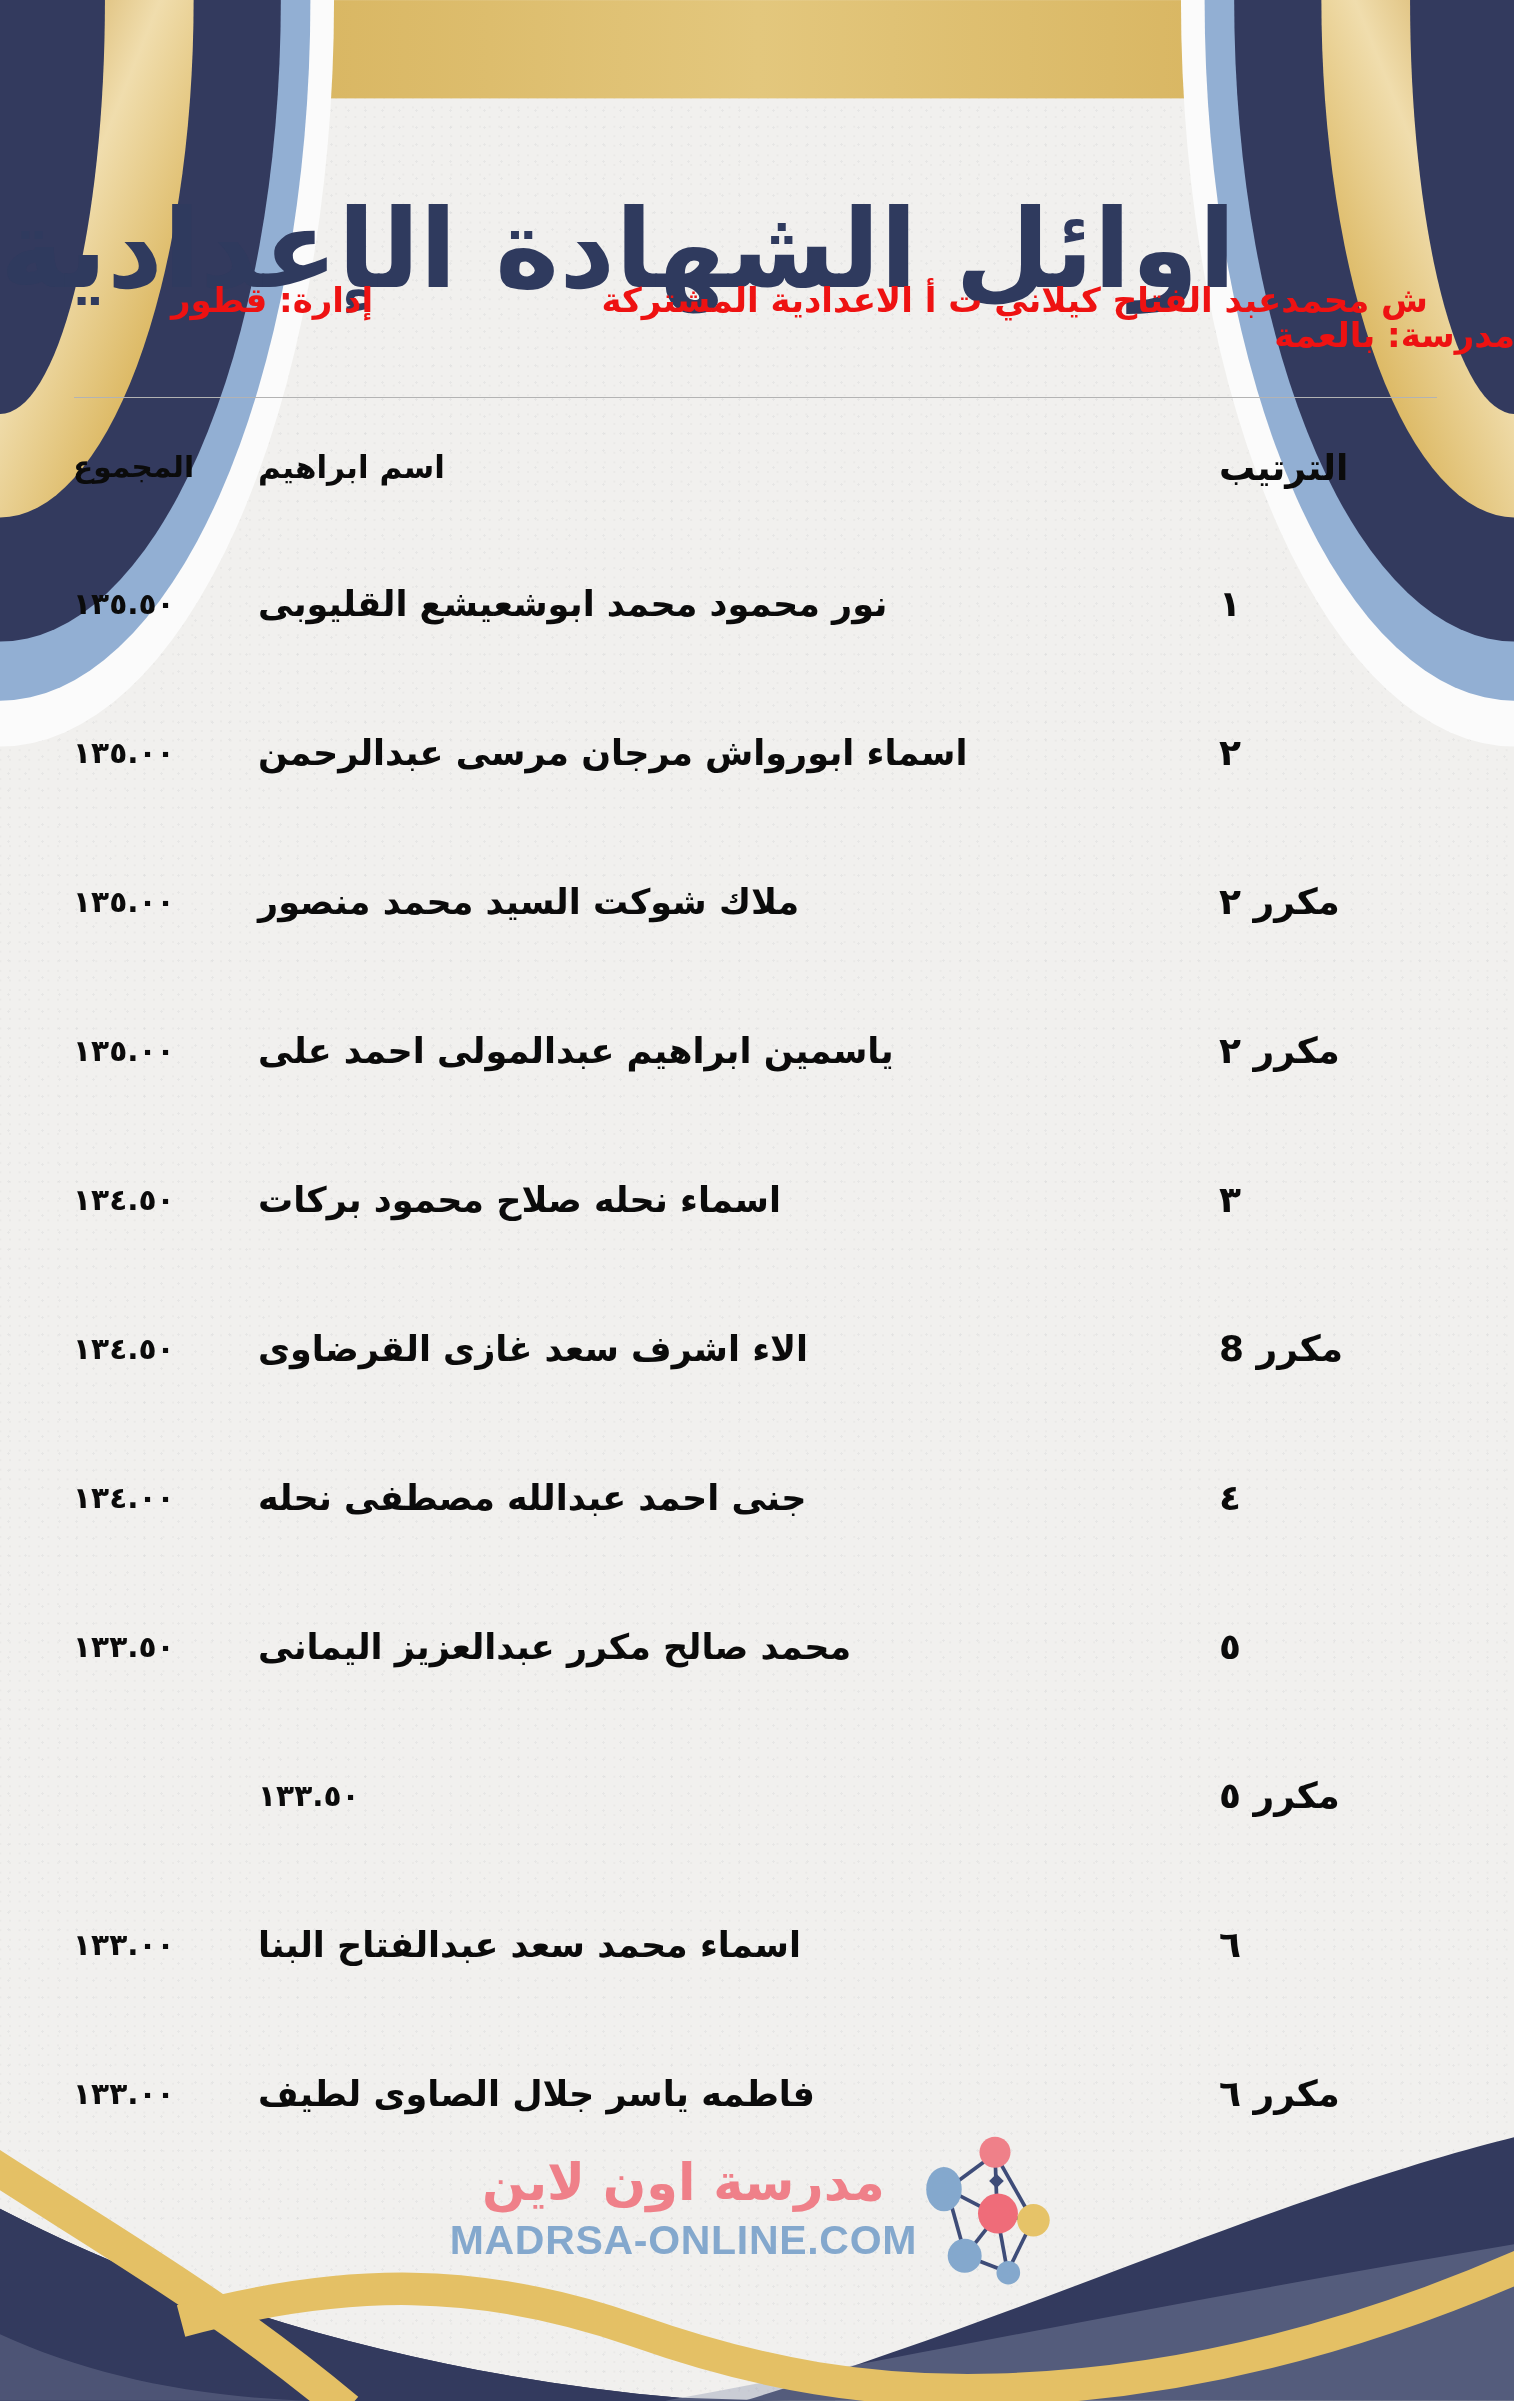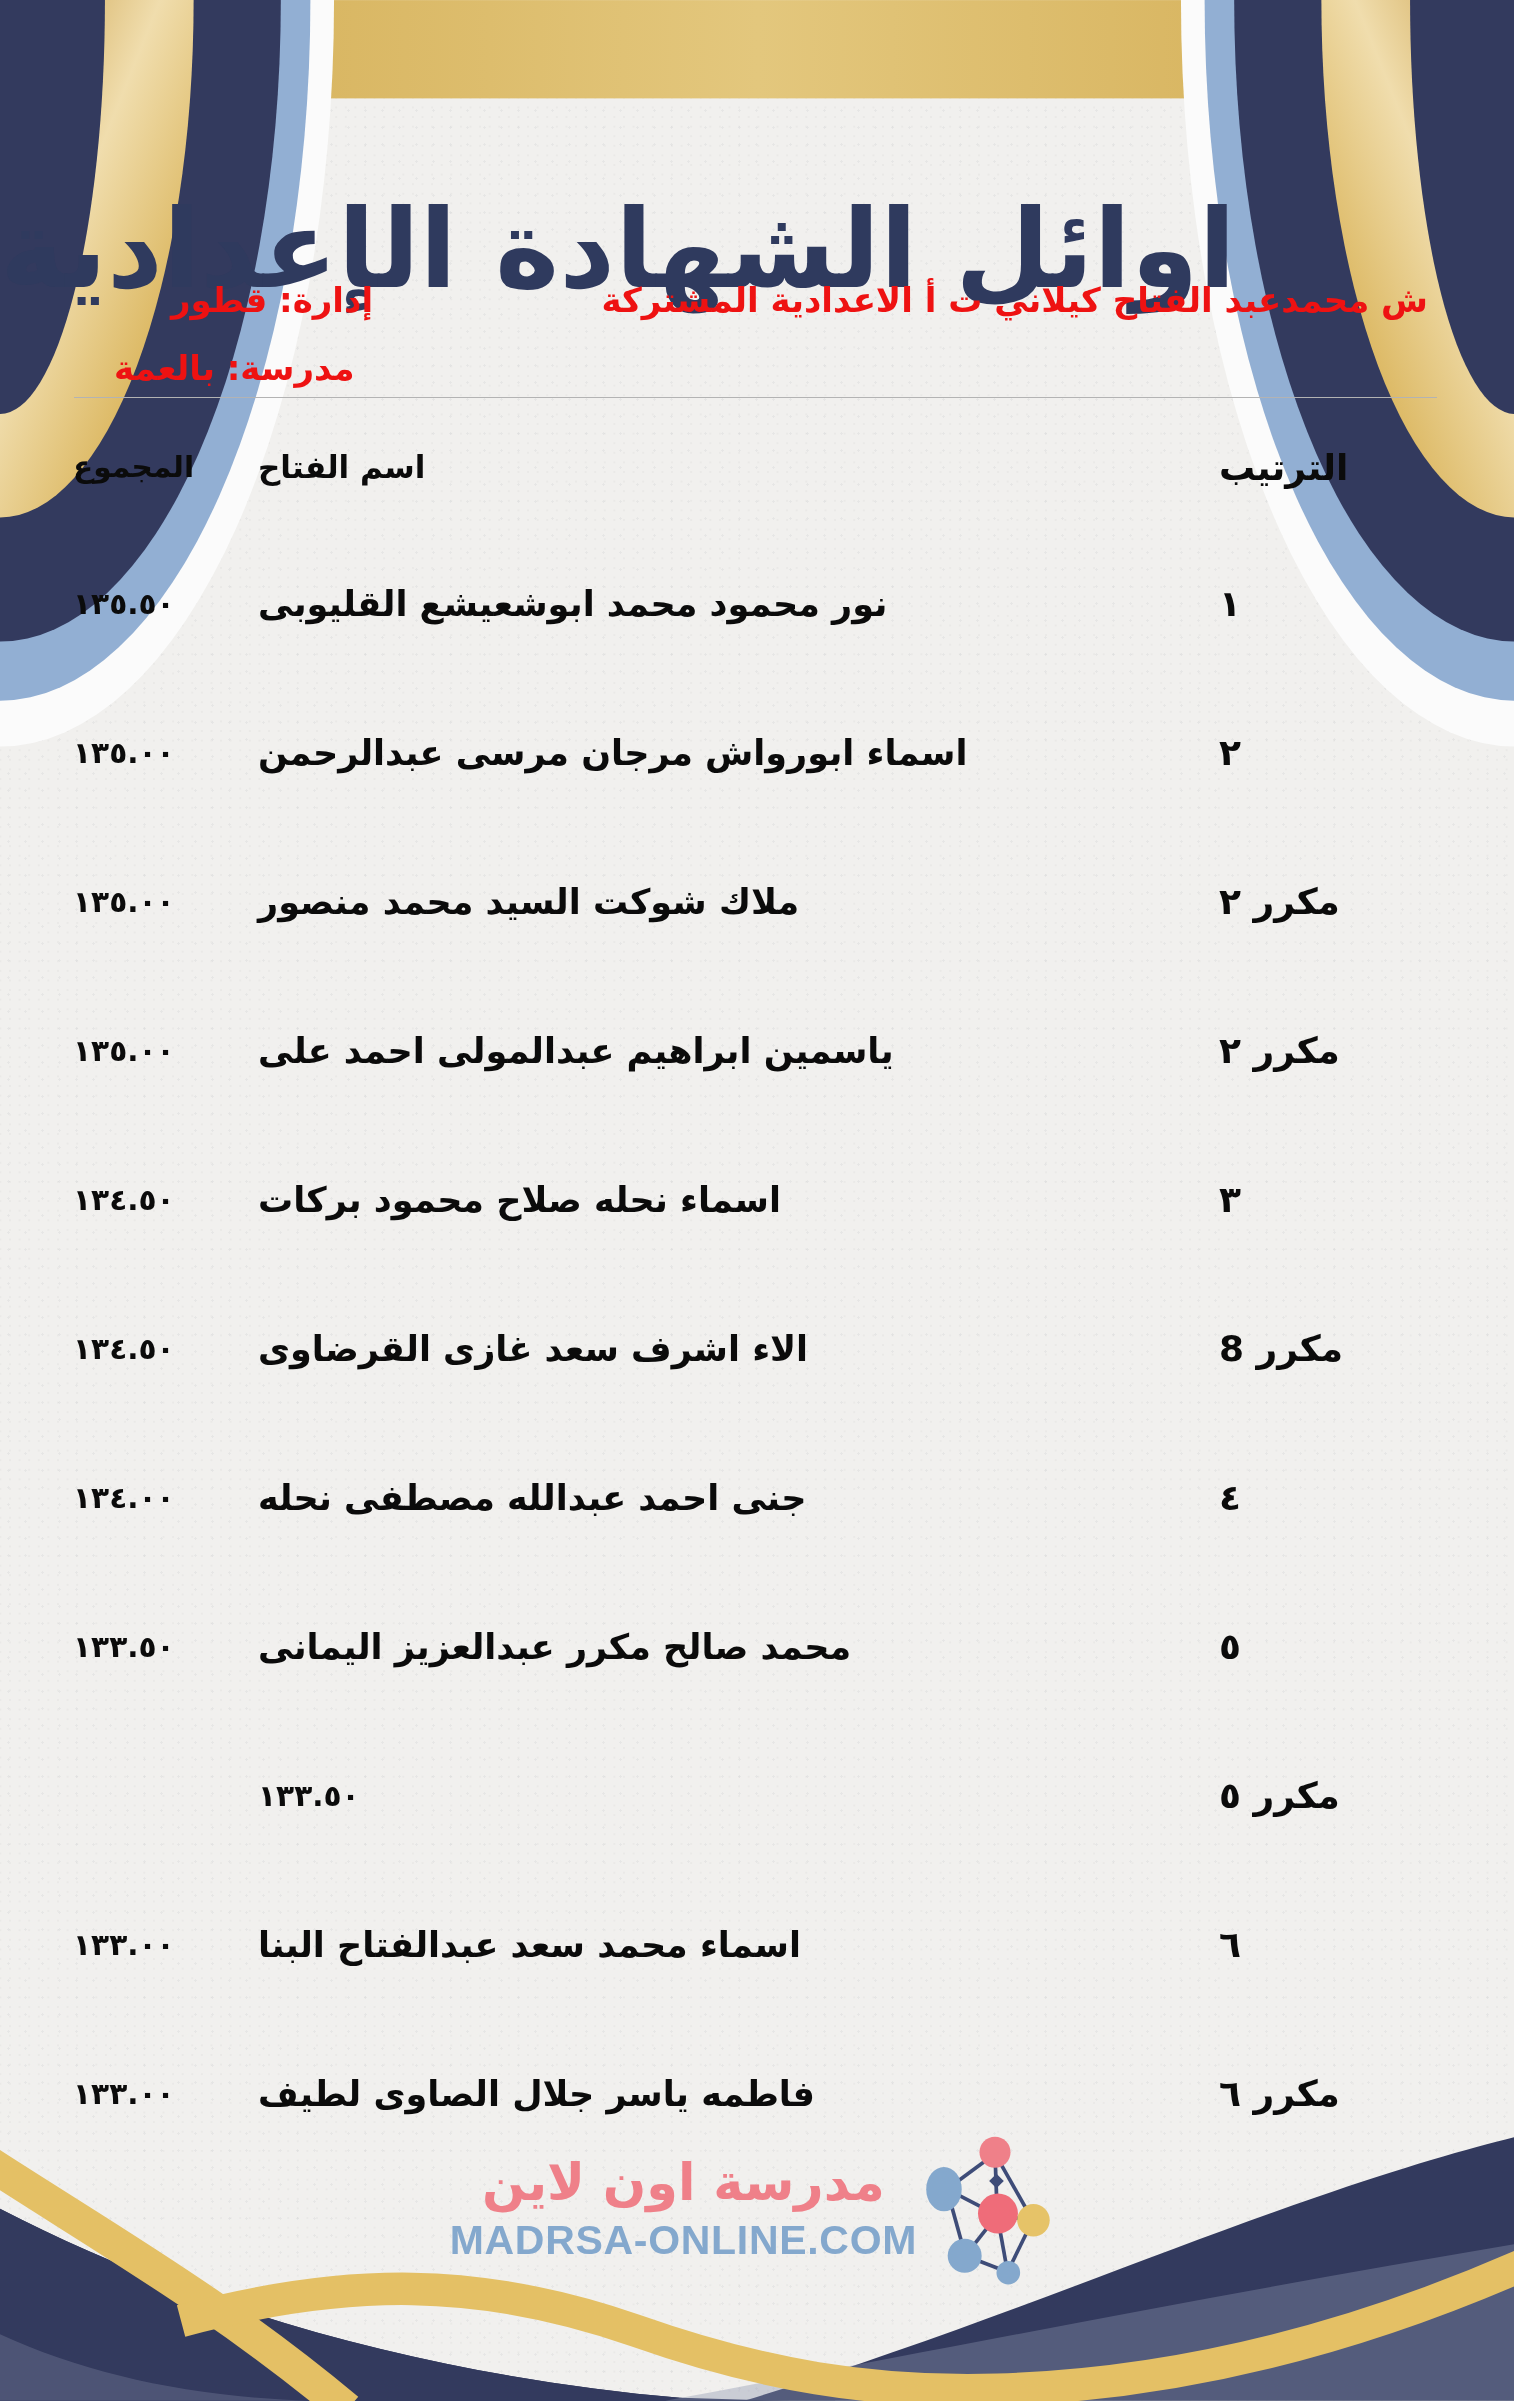--- a/index.html
+++ b/index.html
@@ -26,21 +26,21 @@
   }
   .school-info{
     position:absolute; top:283px; left:0; right:0;
     color:#ee1212; font-weight:700; font-size:34px; line-height:1.0;
   }
   .school-info .line1{
     display:flex; direction:rtl; justify-content:space-between;
     padding:0 87px 0 171px;
   }
   .school-info .line2{
-    direction:rtl; text-align:left; padding-left:114px; margin-top:34px;
+    direction:rtl; text-align:right; padding-left:114px; margin-top:1px;
   }
   .divider{
     position:absolute; top:397px; left:74px; width:1363px;
     border:none; border-top:1.5px solid #b3b3b3; margin:0;
   }
 
   .rtable{position:absolute; top:405px; left:74px; width:1367px; direction:rtl; color:#0b0b0b;}
   .trow{display:grid; grid-template-columns:222px 961px 185px; align-items:center;}
   .trow.head{height:124px; font-size:31px; font-weight:700;}
   .trow.body-row{height:149px; font-size:35px; font-weight:700;}
@@ -124,21 +124,21 @@
       <div class="line2">
         <span>مدرسة: بالعمة</span>
       </div>
     </div>
 
     <hr class="divider">
 
     <div class="rtable">
       <div class="trow head">
         <div class="cell rank">الترتيب</div>
-        <div class="cell name">اسم الفتاح</div>
+        <div class="cell name">اسم ابراهيم</div>
         <div class="cell total">المجموع</div>
       </div>
       <div id="table-body">
           <div class="trow body-row">
             <div class="cell rank">١</div>
             <div class="cell name">نور محمود محمد ابوشعيشع القليوبى</div>
             <div class="cell total">١٣٥.٥٠</div>
           </div>
           <div class="trow body-row">
             <div class="cell rank">٢</div>

